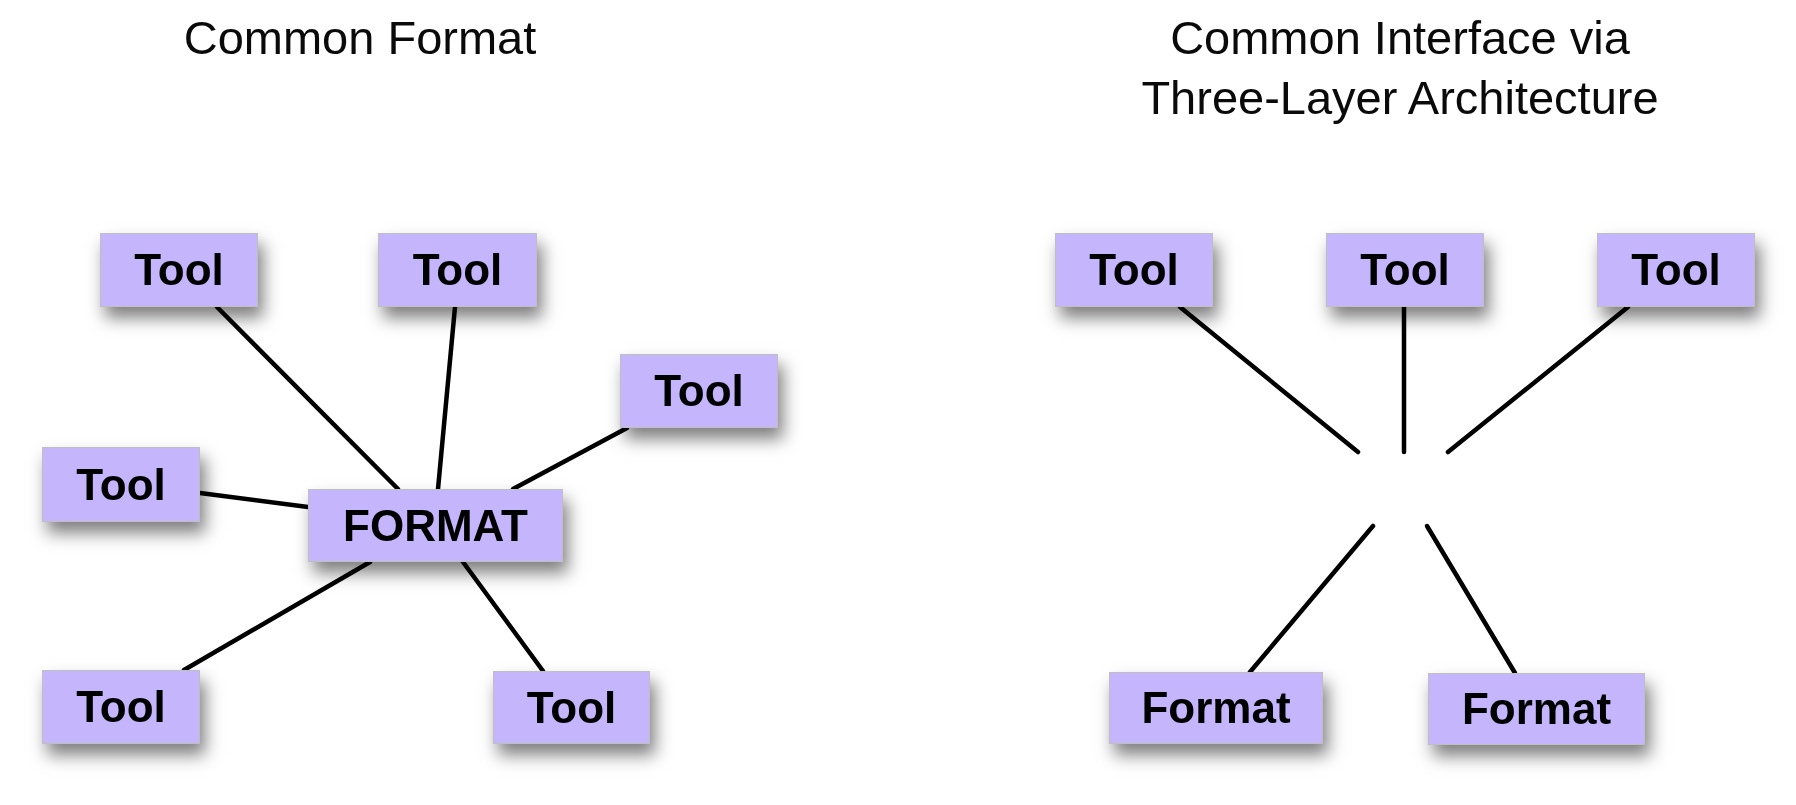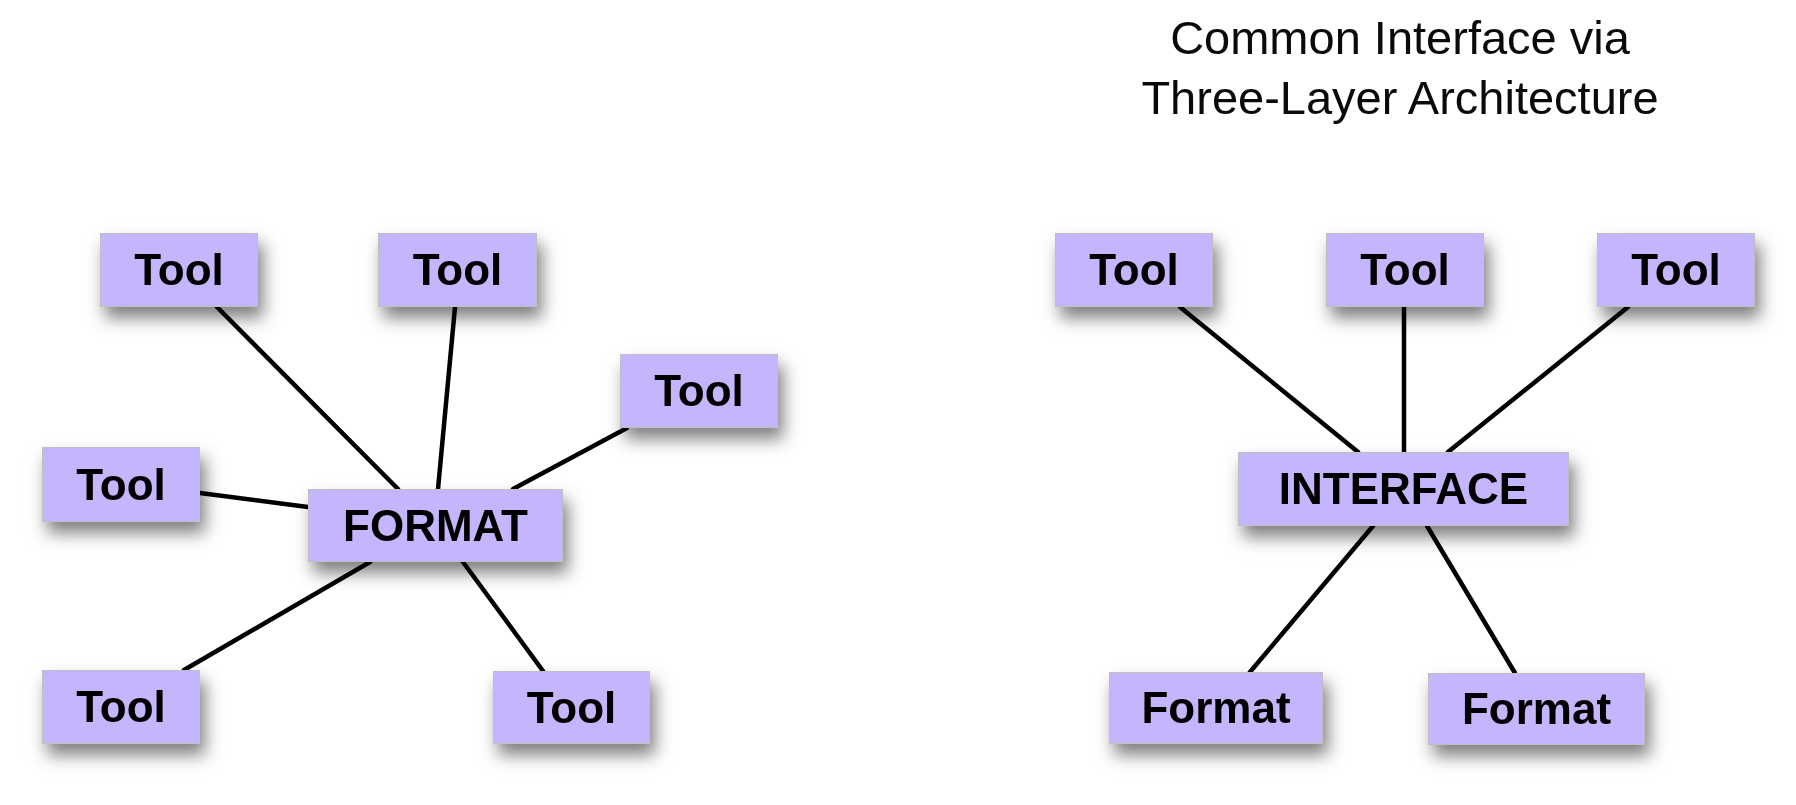--- a/index.html
+++ b/index.html
@@ -89,33 +89,33 @@
     <line x1="370" y1="562" x2="184" y2="670"></line>
     <line x1="463" y1="562" x2="543" y2="671"></line>
 
     <line x1="1180" y1="307" x2="1358" y2="452"></line>
     <line x1="1404" y1="307" x2="1404" y2="452"></line>
     <line x1="1628" y1="307" x2="1448" y2="452"></line>
     <line x1="1373" y1="526" x2="1250" y2="672"></line>
     <line x1="1427" y1="526" x2="1515" y2="673"></line>
   </svg>
 
+  <div class="title title-left">Common Format</div>
   <div class="title title-right">
     <div>Common Interface via</div>
     <div>Three-Layer Architecture</div>
   </div>
 
   <div class="node n-l-tool-tl">Tool</div>
   <div class="node n-l-tool-tm">Tool</div>
   <div class="node n-l-tool-r">Tool</div>
   <div class="node n-l-tool-l">Tool</div>
   <div class="node n-l-format">FORMAT</div>
   <div class="node n-l-tool-bl">Tool</div>
   <div class="node n-l-tool-br">Tool</div>
 
   <div class="node n-r-tool-1">Tool</div>
   <div class="node n-r-tool-2">Tool</div>
   <div class="node n-r-tool-3">Tool</div>
-  <div class="node n-r-interface">INTERFACE</div>
   <div class="node n-r-format-1">Format</div>
   <div class="node n-r-format-2">Format</div>
 
 </div>
 
 </body></html>

